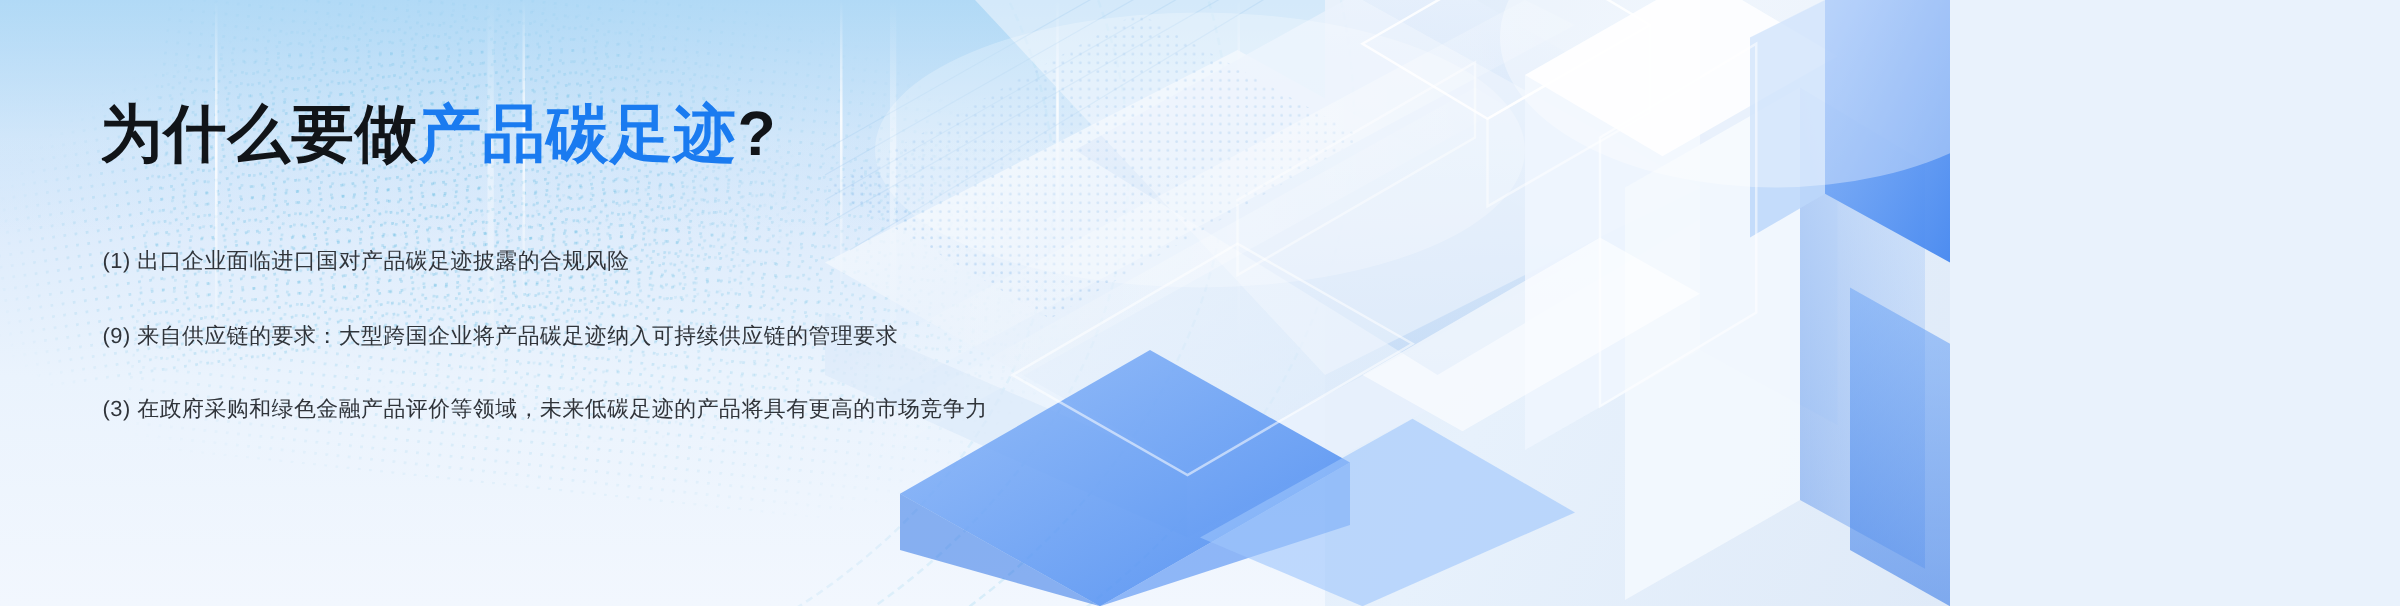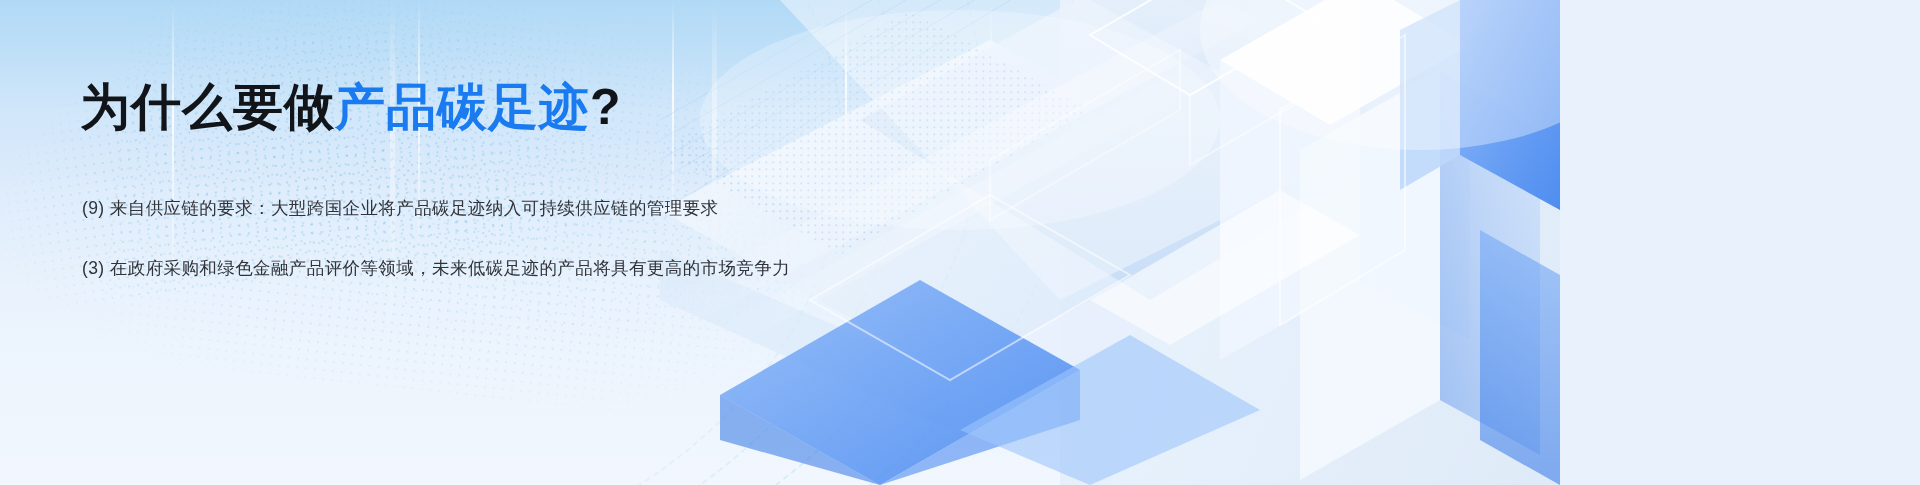--- a/index.html
+++ b/index.html
@@ -172,18 +172,19 @@
       <ellipse cx="300" cy="120" rx="260" ry="110" fill="#ffffff" opacity=".25"></ellipse>
     </svg>
   </div>
 
   <div class="content">
     <div class="title">
       <span>为什么要做</span><span class="hl">产品碳足迹</span><span class="qm">?</span>
     </div>
 
     <div class="lines">
+      <div class="line">(1) 出口企业面临进口国对产品碳足迹披露的合规风险</div>
       <div class="line">(9) 来自供应链的要求：大型跨国企业将产品碳足迹纳入可持续供应链的管理要求</div>
       <div class="line">(3) 在政府采购和绿色金融产品评价等领域，未来低碳足迹的产品将具有更高的市场竞争力</div>
     </div>
   </div>
 
 </div>
 
 </body></html>

